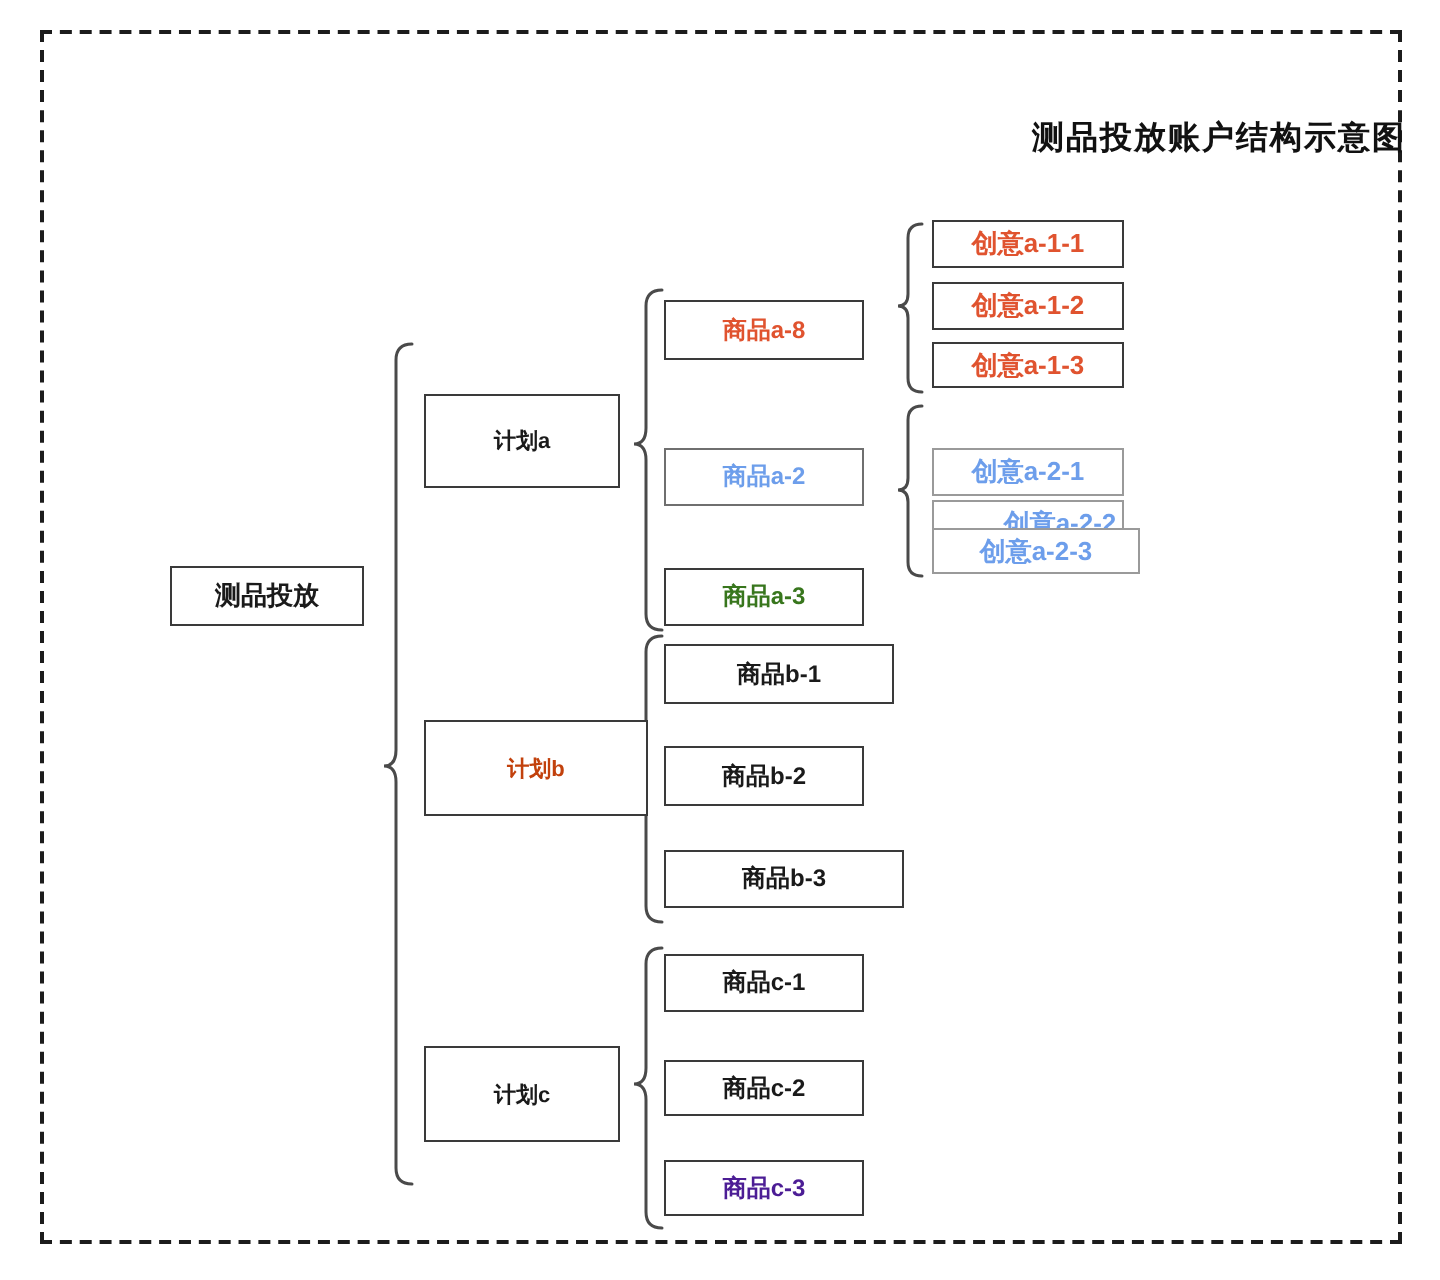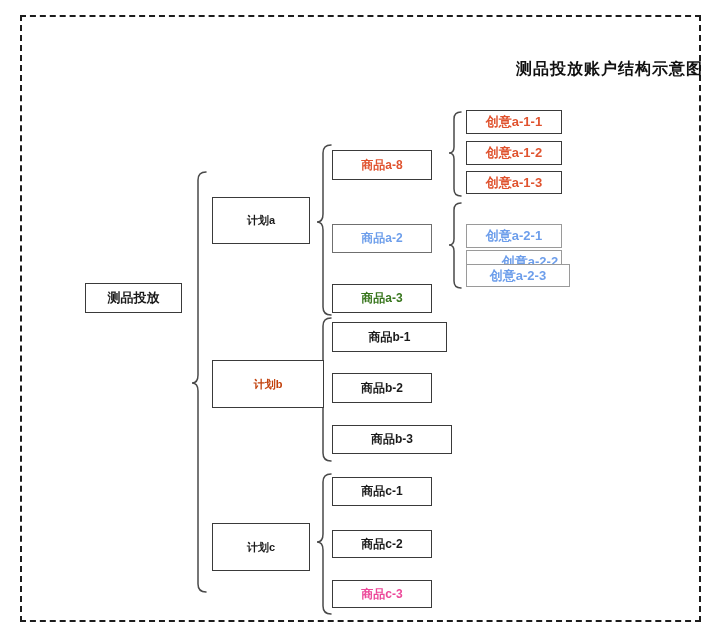--- a/index.html
+++ b/index.html
@@ -53,20 +53,20 @@
 <div class="node lv1" style="left: 212px; top: 523px; width: 98px; height: 48px; color: rgb(26, 26, 26);">计划c</div>
 
 <div class="node lv2" style="left: 332px; top: 150px; width: 100px; height: 30px; color: rgb(224, 83, 47);">商品a-8</div>
 <div class="node lv2 border-mid" style="left: 332px; top: 224px; width: 100px; height: 29px; color: rgb(109, 158, 235);">商品a-2</div>
 <div class="node lv2" style="left: 332px; top: 284px; width: 100px; height: 29px; color: rgb(56, 118, 29);">商品a-3</div>
 <div class="node lv2" style="left: 332px; top: 322px; width: 115px; height: 30px; color: rgb(26, 26, 26);">商品b-1</div>
 <div class="node lv2" style="left: 332px; top: 373px; width: 100px; height: 30px; color: rgb(26, 26, 26); text-align: center;">商品b-2</div>
 <div class="node lv2" style="left: 332px; top: 425px; width: 120px; height: 29px; color: rgb(26, 26, 26);">商品b-3</div>
 <div class="node lv2" style="left: 332px; top: 477px; width: 100px; height: 29px; color: rgb(26, 26, 26);">商品c-1</div>
 <div class="node lv2" style="left: 332px; top: 530px; width: 100px; height: 28px; color: rgb(26, 26, 26);">商品c-2</div>
-<div class="node lv2" style="left: 332px; top: 580px; width: 100px; height: 28px; color: #ec4899;">商品c-3</div>
+<div class="node lv2" style="left: 332px; top: 580px; width: 100px; height: 28px; color: #4c1d95;">商品c-3</div>
 
 <div class="node lv3" style="left: 466px; top: 110px; width: 96px; height: 24px; color: rgb(224, 83, 47);">创意a-1-1</div>
 <div class="node lv3" style="left: 466px; top: 141px; width: 96px; height: 24px; color: rgb(224, 83, 47);">创意a-1-2</div>
 <div class="node lv3" style="left: 466px; top: 171px; width: 96px; height: 23px; color: rgb(224, 83, 47);">创意a-1-3</div>
 <div class="node lv3 border-gray" style="left: 466px; top: 203px; width: 96px; height: 24px; color: rgb(109, 158, 235); margin-top: 21px;">创意a-2-1</div>
 <div class="node lv3 border-gray" style="left: 466px; top: 250px; width: 96px; height: 24px; color: rgb(109, 158, 235); padding-left: 32px;">创意a-2-2</div>
 <div class="node lv3 border-gray" style="left: 466px; top: 264px; width: 104px; height: 23px; color: rgb(109, 158, 235);">创意a-2-3</div>
 
 </body></html>

